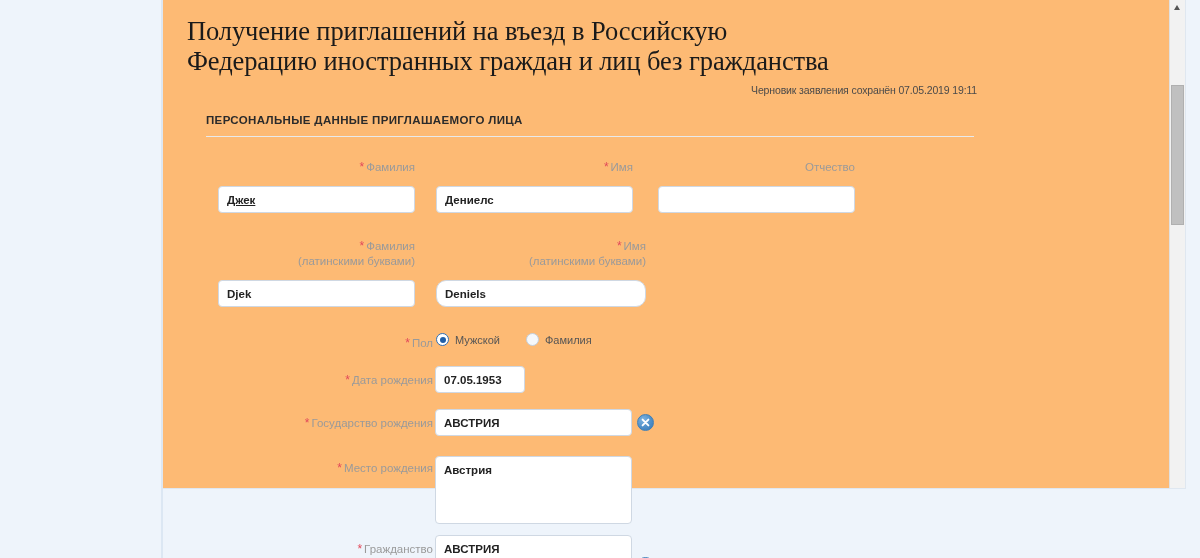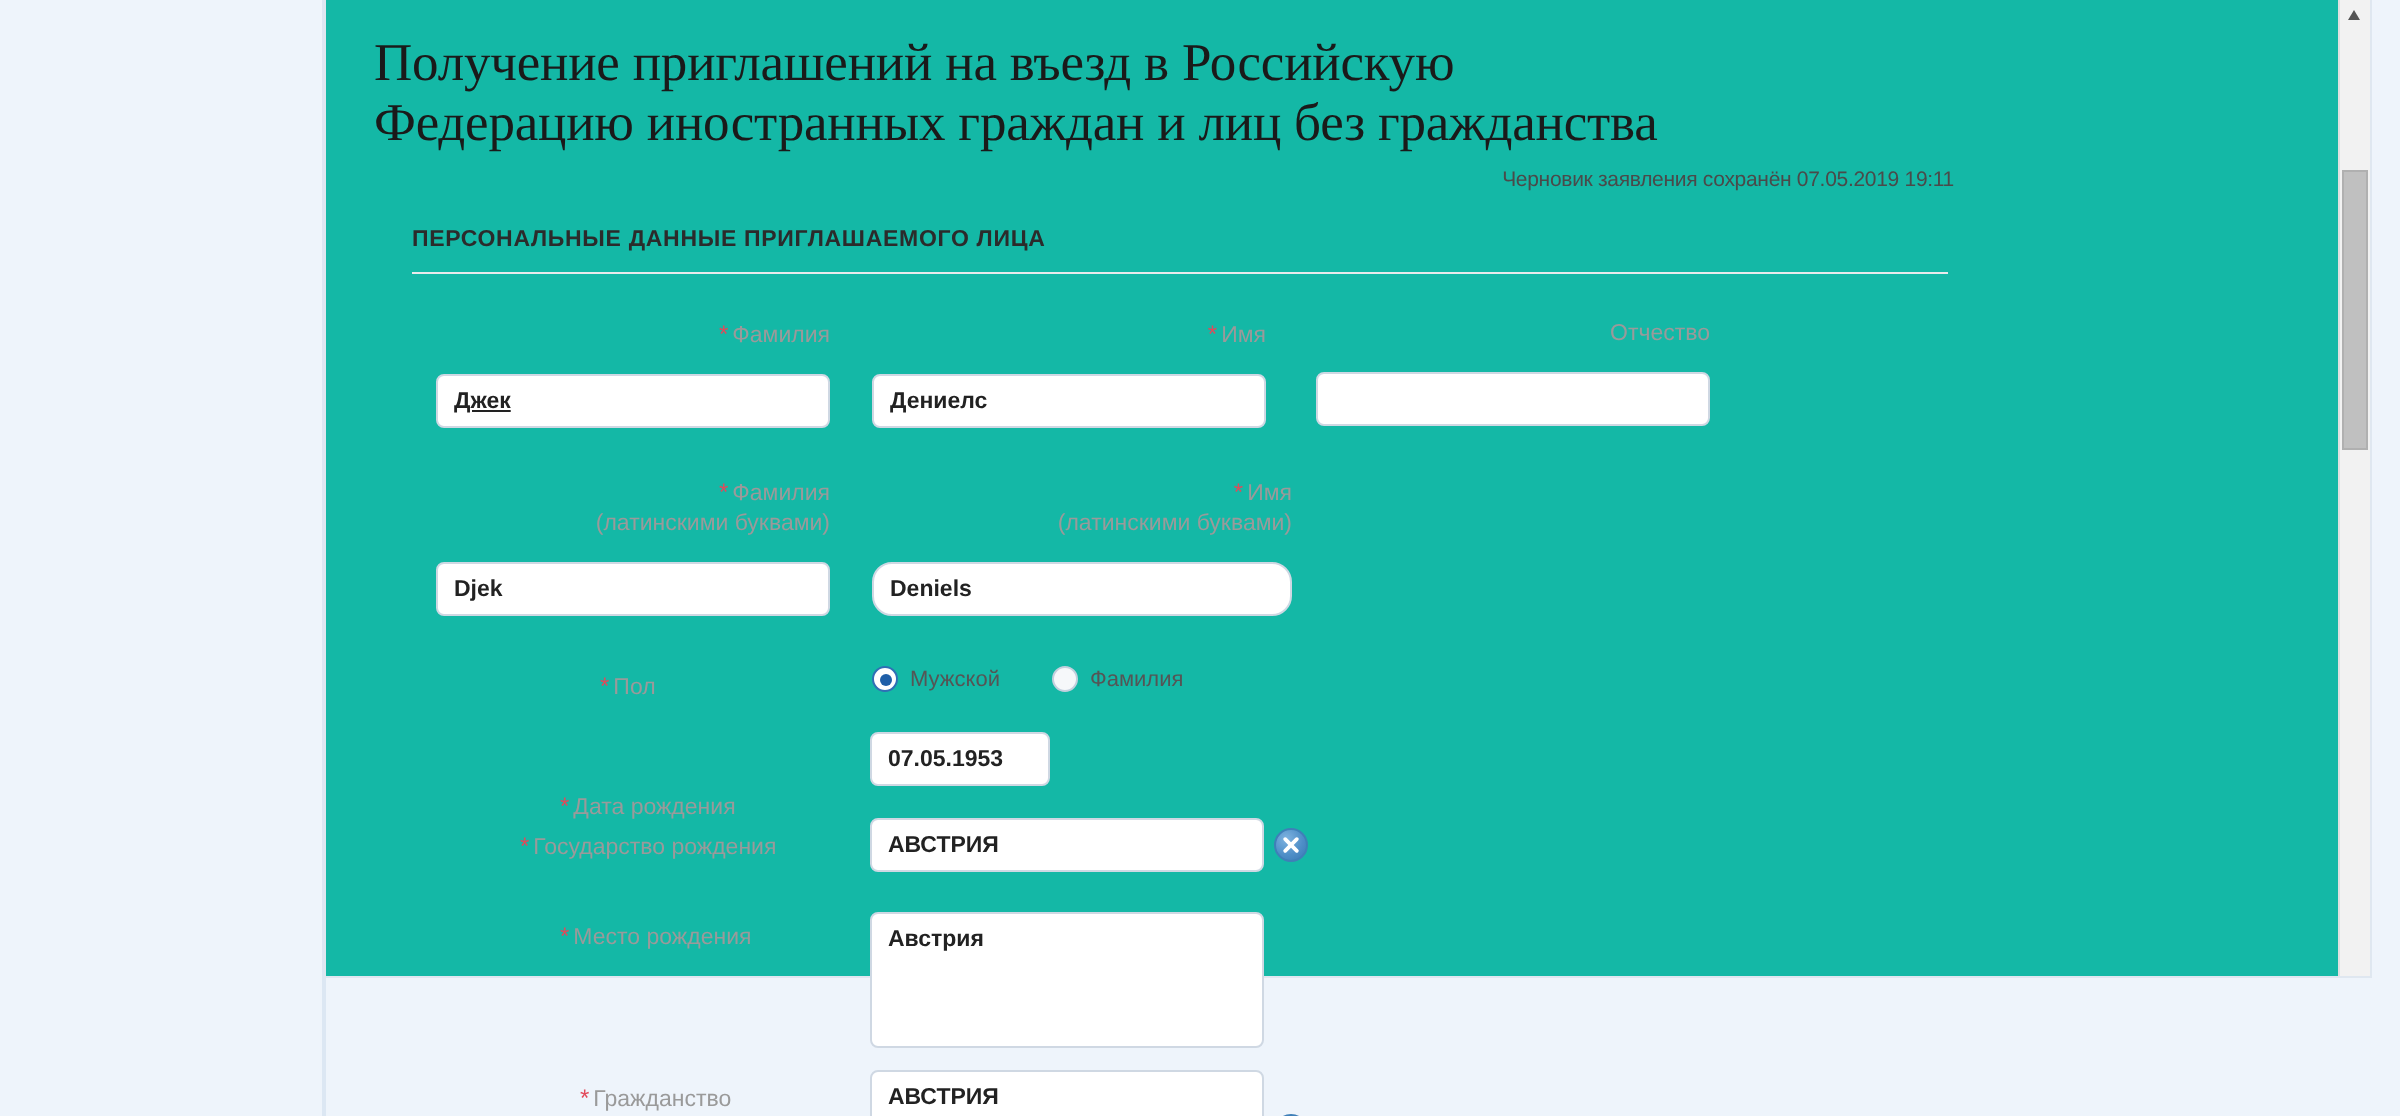--- a/index.html
+++ b/index.html
@@ -23,21 +23,21 @@
     background: #eef4fb;
   }
 
   
   .page-sheet {
     position: absolute;
     left: 163px;
     top: 0;
     width: 1022px;
     height: 488px;
-    background: #14b8a6;
+    background: #fdba74;
     box-shadow: 0 0 0 1px #dfe7f0;
     overflow: hidden;
   }
 
   .gutter-line-left {
     position: absolute;
     left: 161px;
     top: 0;
     width: 2px;
     height: 558px;
@@ -101,21 +101,21 @@
     line-height: 15px;
     white-space: pre-line;
     text-align: right;
   }
   .fld-label .req {
     color: #e2495a;
     font-size: 12px;
     margin-right: 2px;
   }
   .fld-label.right {
-    text-align: left;
+    text-align: right;
   }
 
   .txtbox {
     box-sizing: border-box;
     border: 1px solid #cfd8e3;
     border-radius: 4px;
     background: #ffffff;
     font-family: "Liberation Sans", sans-serif;
     font-size: 11.5px;
     font-weight: 700;
@@ -276,21 +276,21 @@
     <div class="radio-item">
       <span class="radio-dot on"></span>
       <span class="radio-label">Мужской</span>
     </div>
     <div class="radio-item">
       <span class="radio-dot"></span>
       <span class="radio-label">Фамилия</span>
     </div>
   </div>
 
-  <div class="frow" style="left:280px; top:373px; width:153px;margin-top:23px;">
+  <div class="frow" style="left:280px; top:373px; width:153px;">
     <div class="fld-label right"><span class="req">*</span><span>Дата рождения</span></div>
   </div>
   <input class="txtbox frow" style="left: 435px; top: 366px; width: 90px;" value="07.05.1953">
 
   <div class="frow" style="left:260px; top:416px; width:173px;">
     <div class="fld-label right"><span class="req">*</span><span>Государство рождения</span></div>
   </div>
   <input class="txtbox frow" style="left: 435px; top: 409px; width: 197px;" value="АВСТРИЯ">
   <div class="clear-btn frow" style="left:637px; top:414px;" title="Очистить">
     <svg width="11" height="11" viewBox="0 0 11 11" aria-hidden="true">

